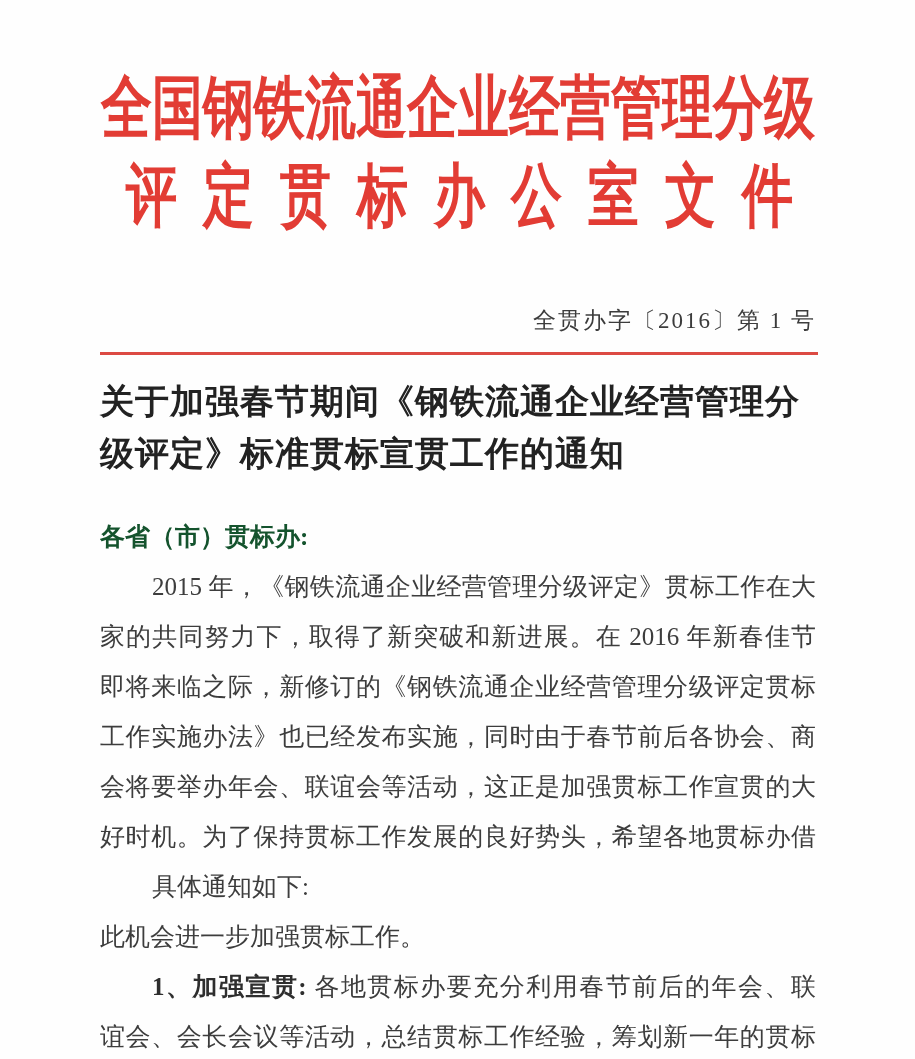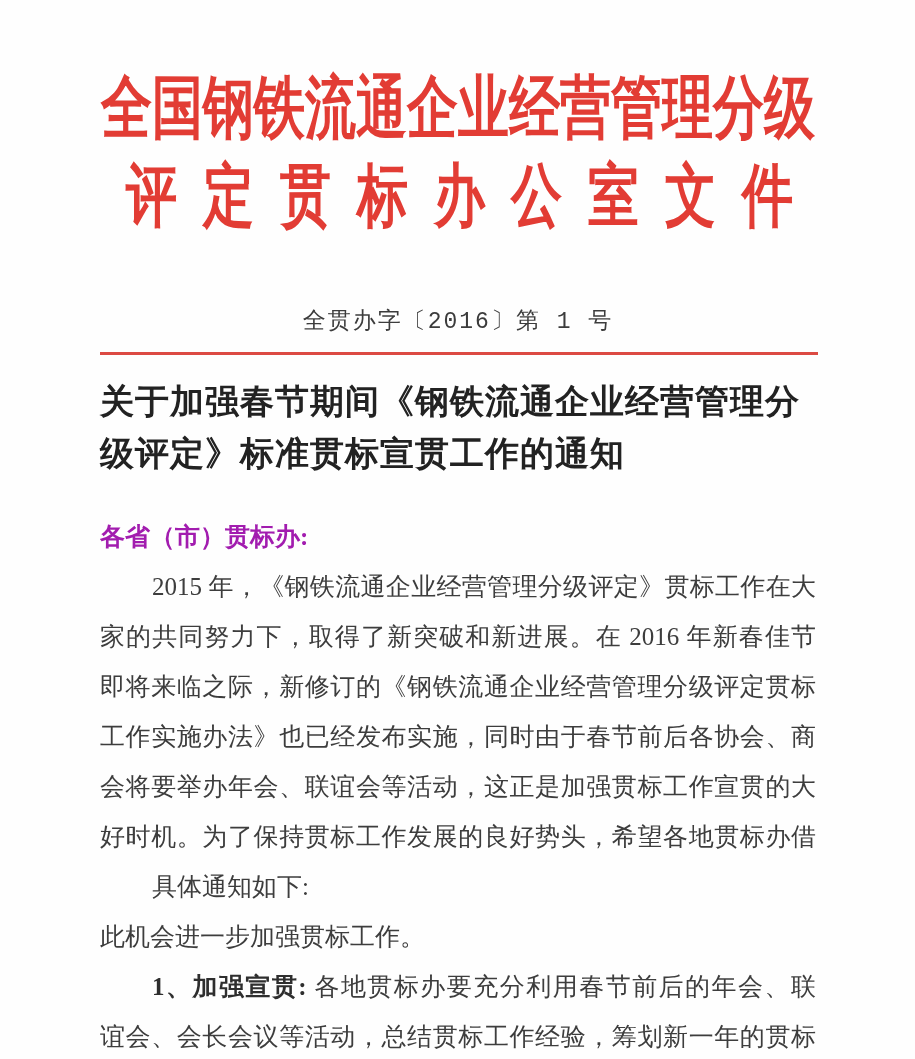--- a/index.html
+++ b/index.html
@@ -13,21 +13,21 @@
   }
   
   .letterhead { position: absolute; left: 100px; width: 716px; text-align: center;
                 font-weight: 700; }
   .hl { display: block; transform: scaleY(1.35); transform-origin: 50% 0; white-space: nowrap; }
   .hline1 { top: 62px; font-size: 51px; letter-spacing: 0px; }
   .hline2 { top: 150px; font-size: 51px; letter-spacing: 26px; padding-left: 26px; box-sizing: border-box; }
   
   .docnum {
     position: absolute; top: 305px; left: 100px; width: 716px;
-    text-align: center; font-size: 23px; letter-spacing: 2px; color: #3c3c3c; font-family: Liberation Mono, monospace;
+    text-align: right; font-size: 23px; letter-spacing: 2px; color: #3c3c3c;
   }
   
   .redline { position: absolute; top: 352px; left: 100px; width: 718px; height: 3px; }
   
   .title {
     position: absolute; top: 376px; left: 100px; width: 716px;
     text-align: left; font-size: 34px; line-height: 52px;
     font-weight: 700; color: #222222; letter-spacing: 1px;
   }
   
@@ -35,21 +35,21 @@
     position: absolute; top: 512px; left: 100px; width: 716px;
     font-size: 25px; color: #3d3d3d;
   }
   .line {
     height: 50px; line-height: 50px; white-space: nowrap;
     text-align: justify; text-align-last: justify; white-space: normal;
     overflow: hidden;
   }
   .line.leftend { text-align-last: left; }
   .line.indent { text-indent: 52px; }
-  .salutation { font-weight: 700; color: #a21caf; }
+  .salutation { font-weight: 700; color: #14532d; }
   .boldlead { font-weight: 700; color: #2e2e2e; }
 </style>
 </head>
 <body>
 
 <div class="page">
 
   <div class="letterhead hl hline1" style="color: rgb(226, 60, 52);">全国钢铁流通企业经营管理分级</div>
 
   <div class="letterhead hl hline2" style="color: rgb(226, 60, 52);">评定贯标办公室文件</div>

